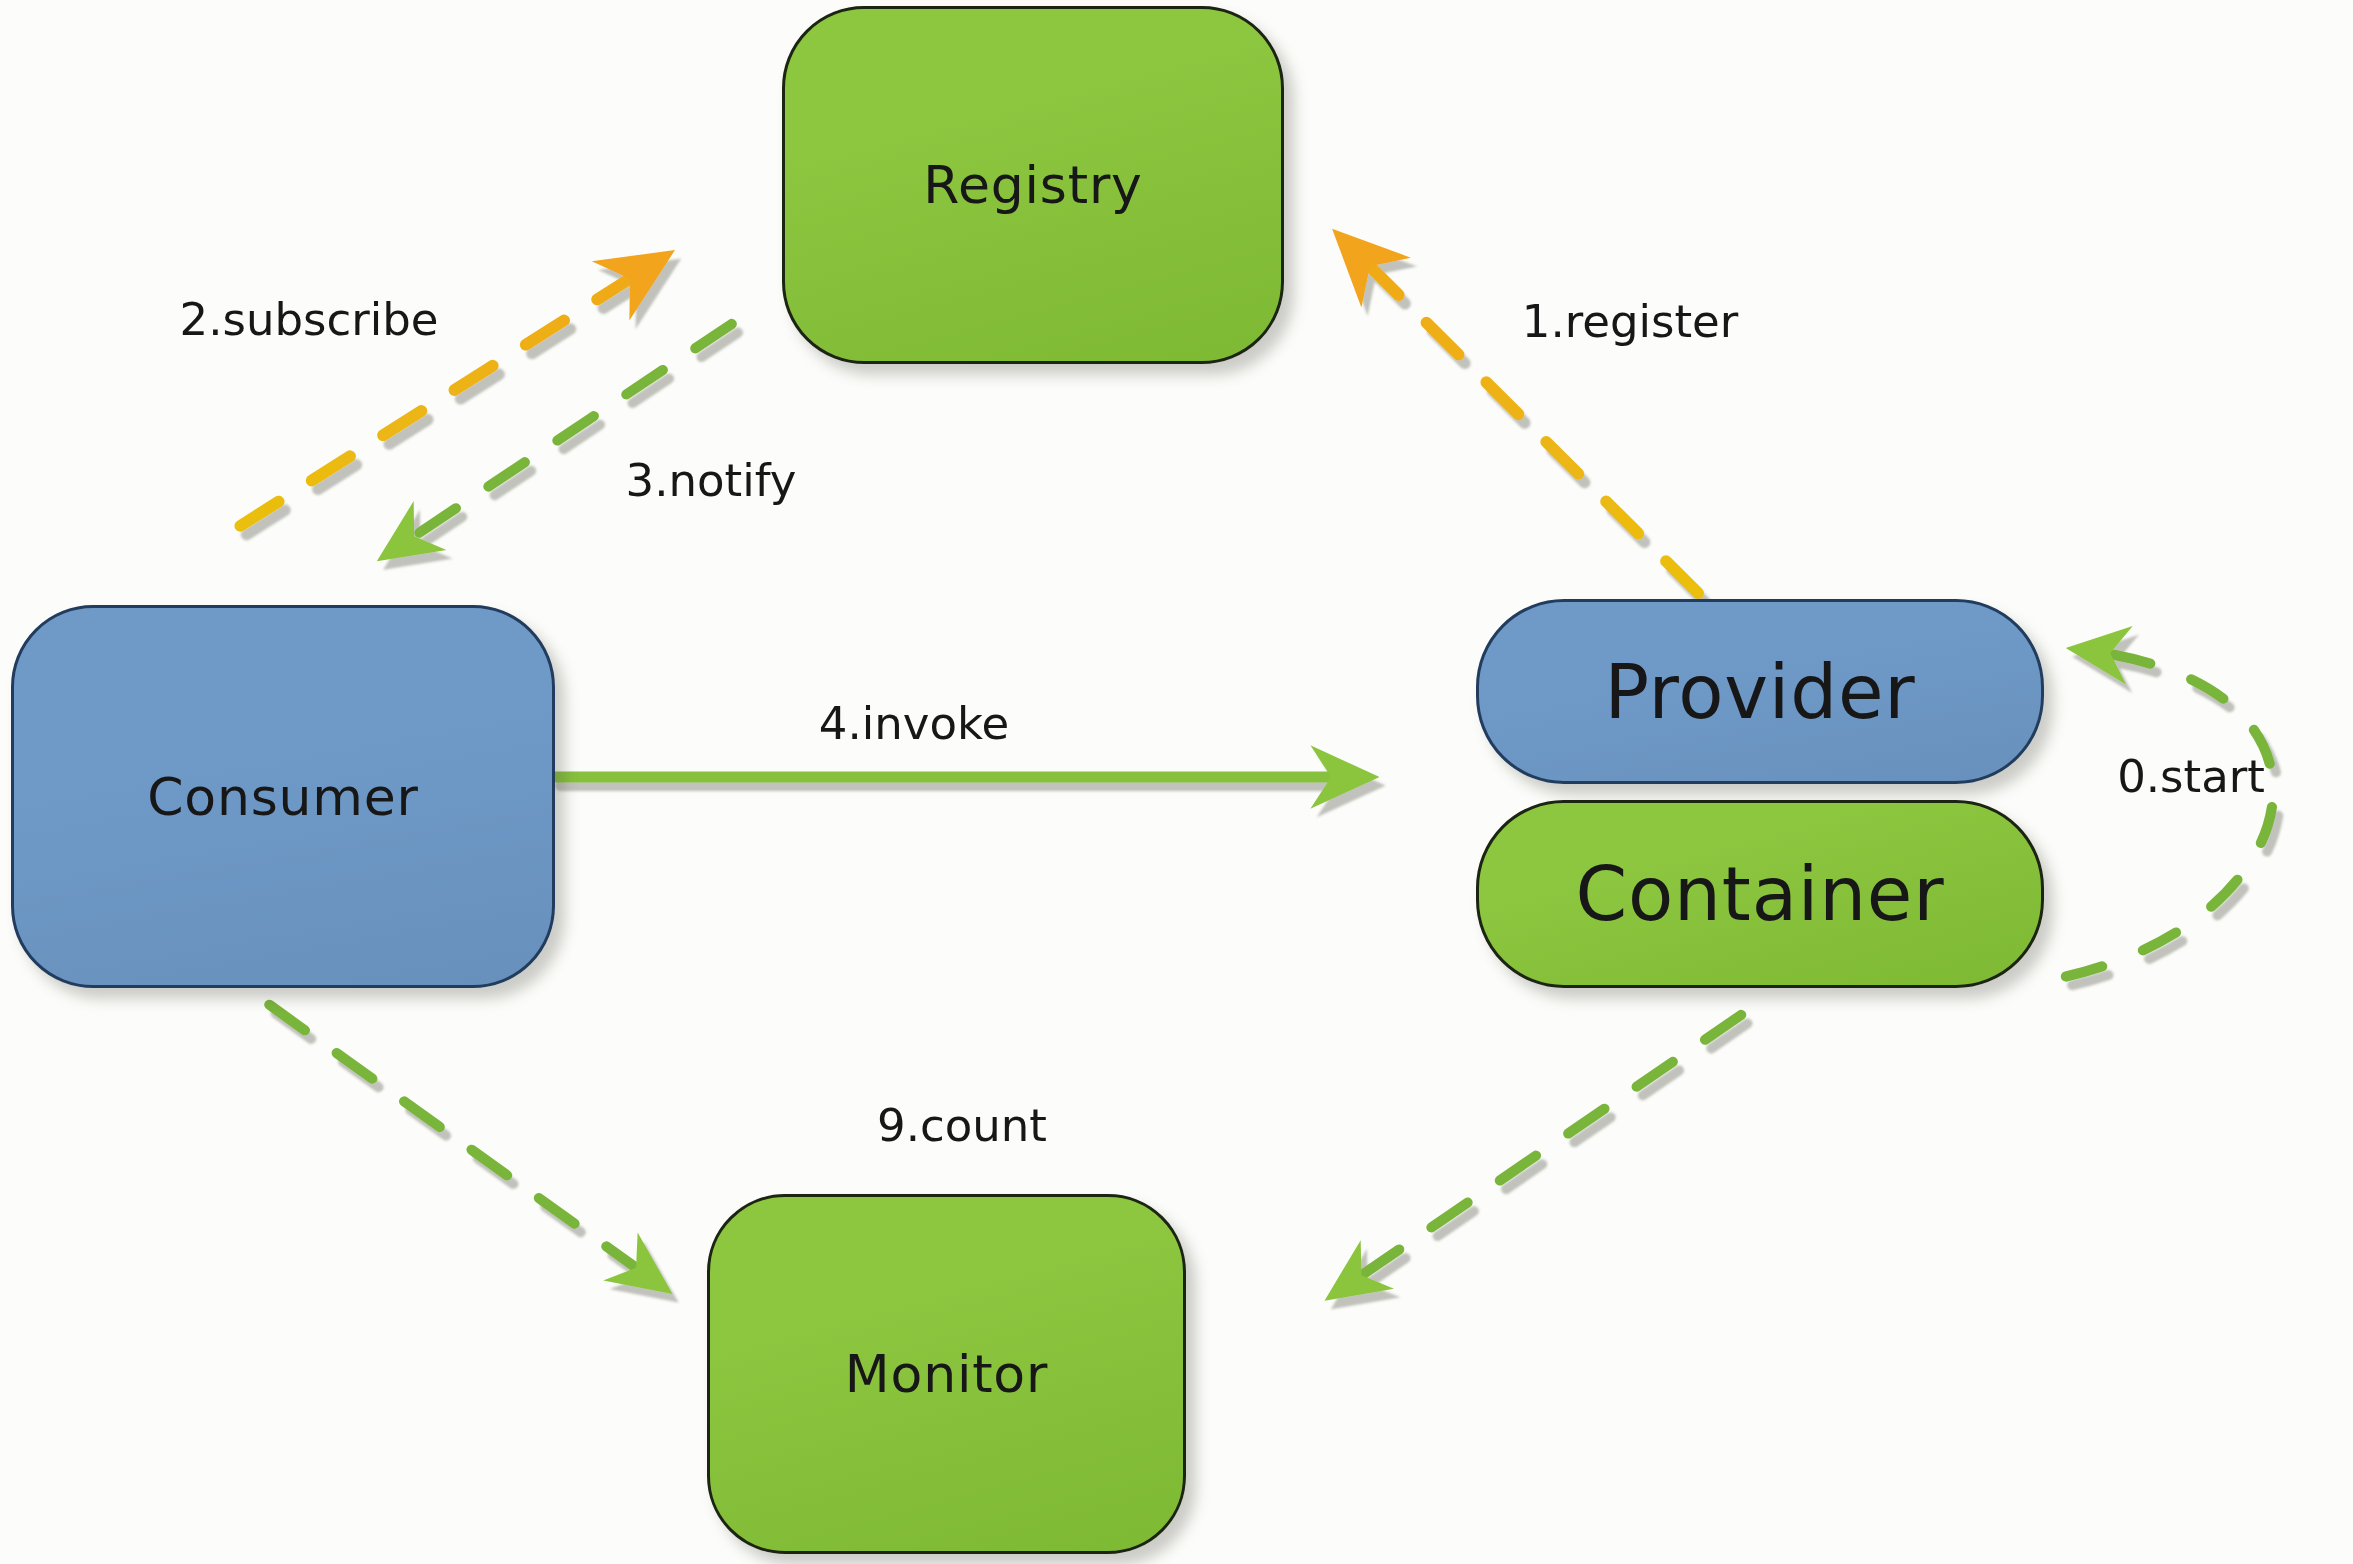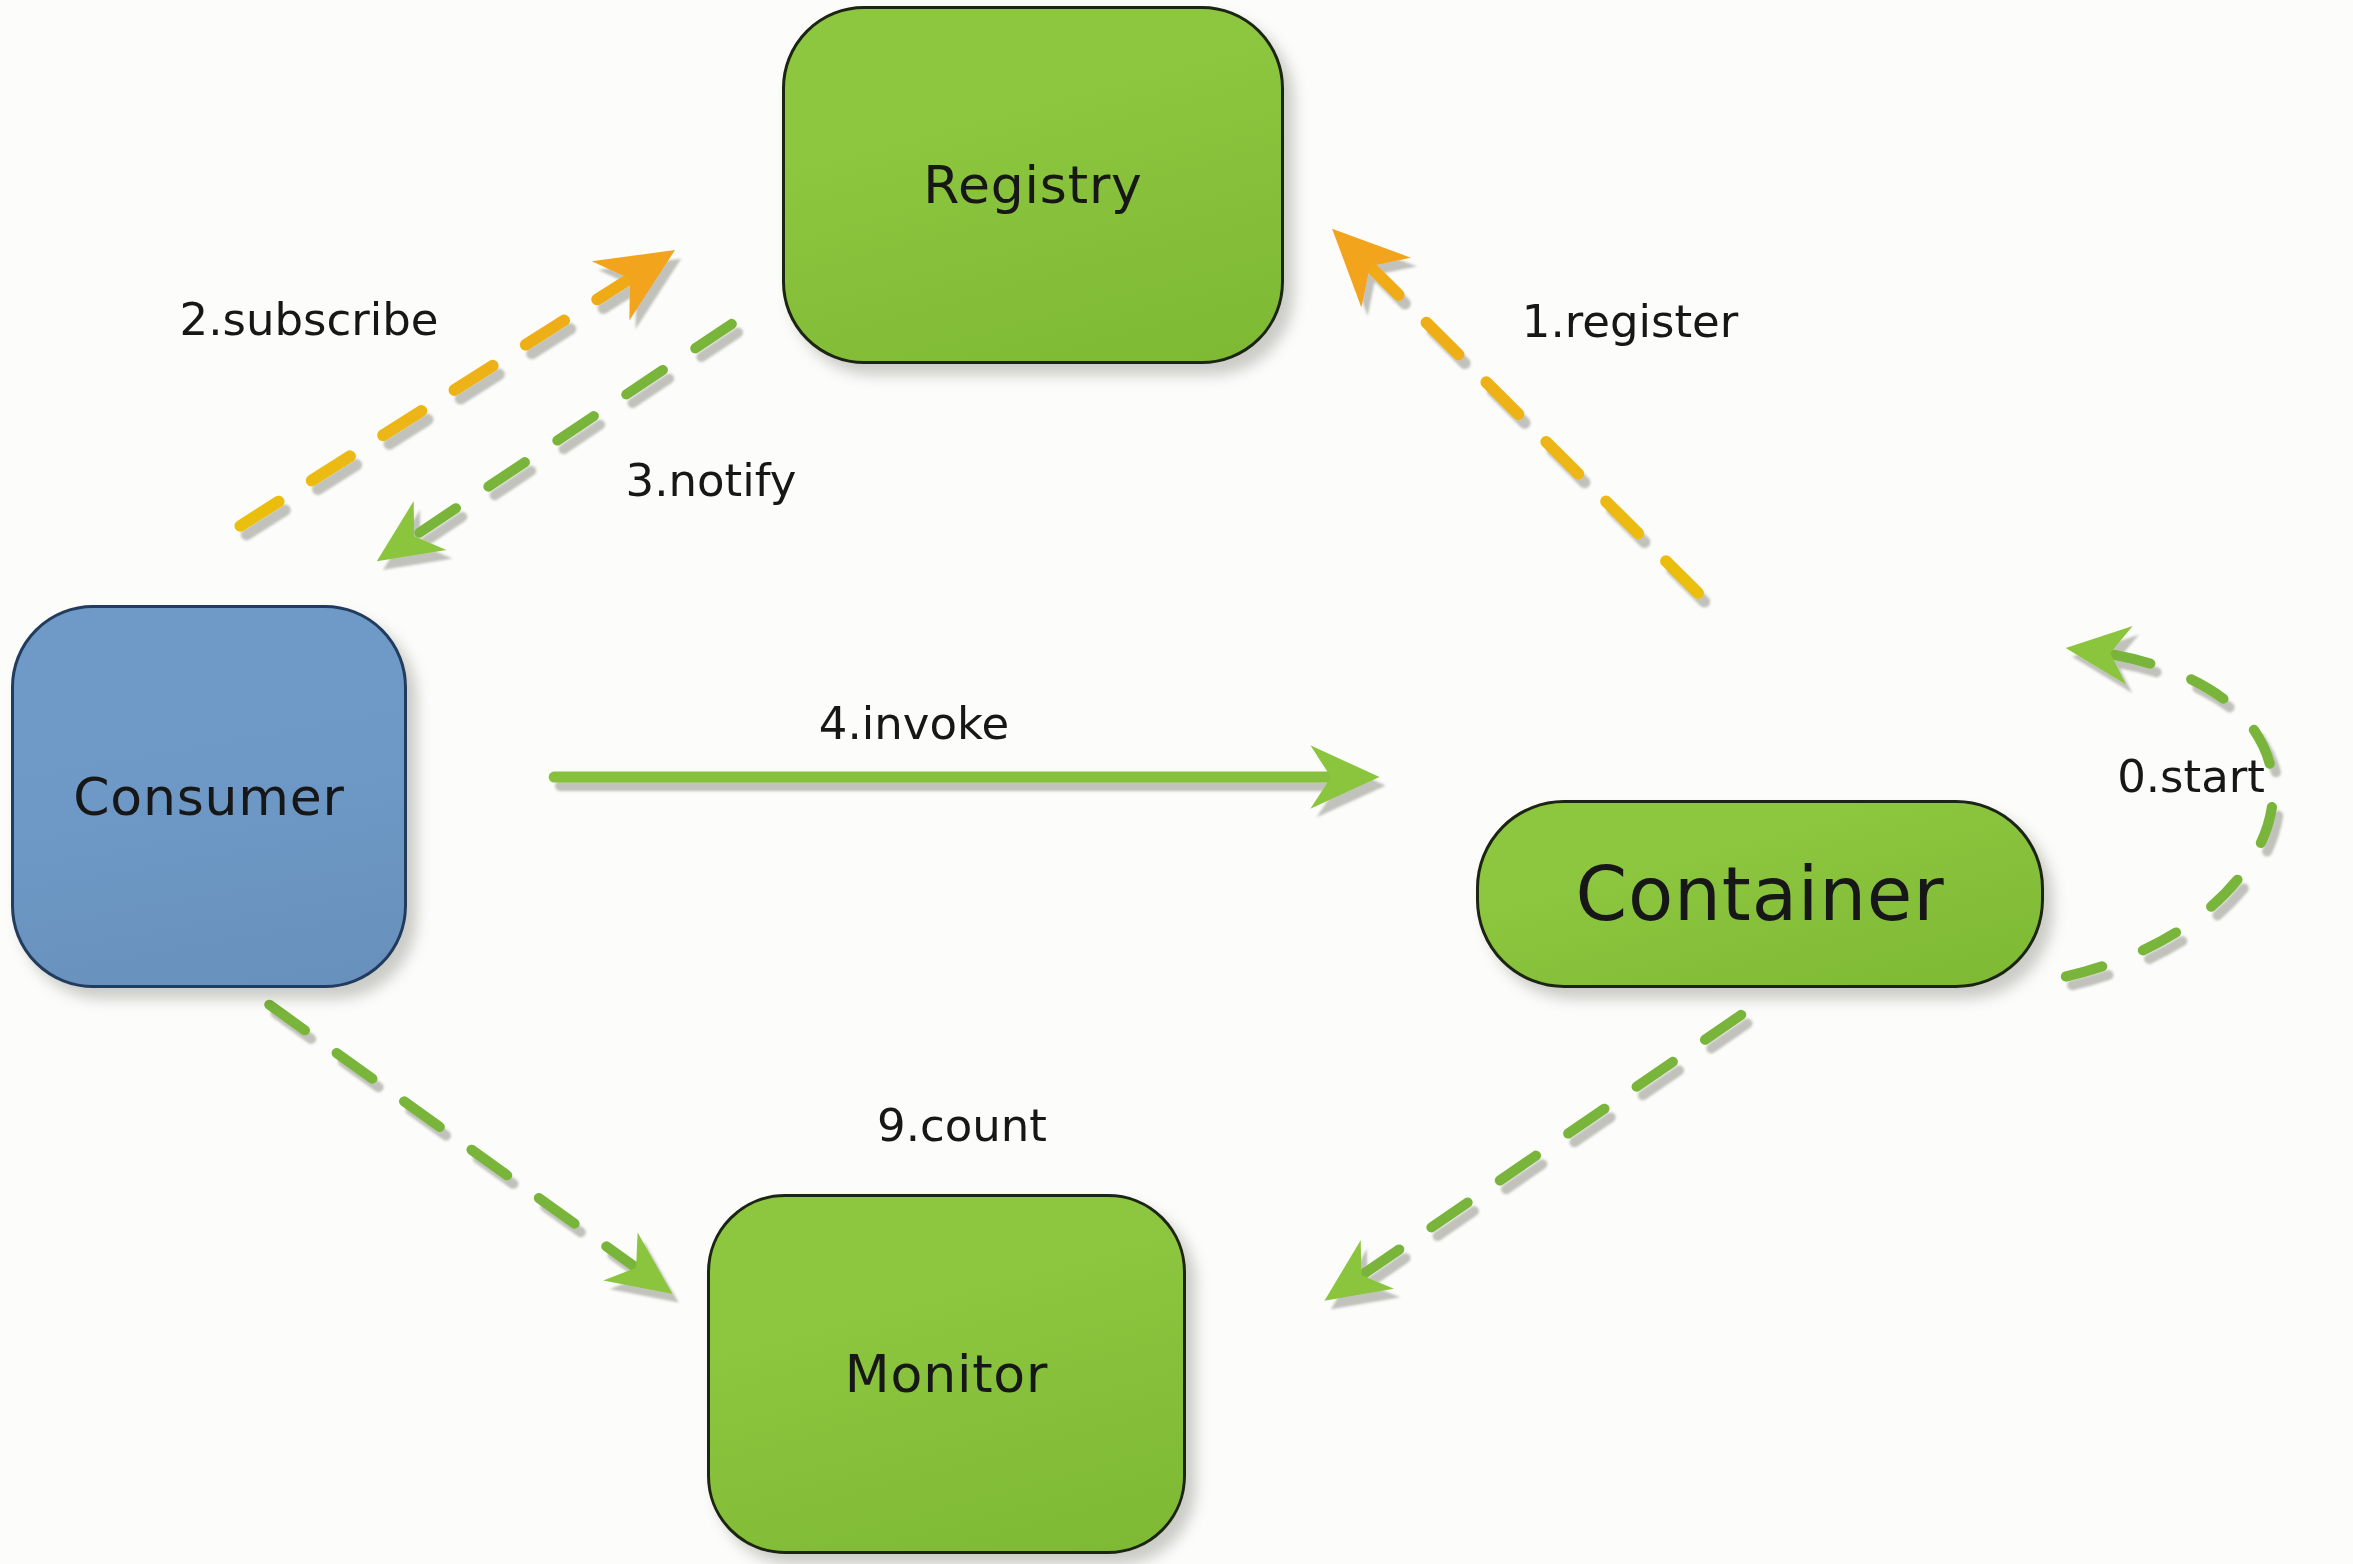--- a/index.html
+++ b/index.html
@@ -60,21 +60,21 @@
   .node-label {
     font-size: 52px;
     letter-spacing: 0.8px;
     color: var(--text, #171717);
     white-space: nowrap;
   }
   .node-label.pill {
     font-size: 74px;
   }
   .node-registry  { left: 782px; top: 6.3px;    width: 502px; height: 358px; border-radius: 82px; }
-  .node-consumer  { left: 11px;   top: 605px;  width: 396px; height: 383px; border-radius: 82px; }
+  .node-consumer  { left: 11px;   top: 605px;  width: 544px; height: 383px; border-radius: 82px; }
   .node-provider  { left: 1476px; top: 599px;  width: 568px; height: 185px; border-radius: 88px; }
   .node-container { left: 1476px; top: 800px; width: 568px; height: 188px; border-radius: 88px; }
   .node-monitor   { left: 707px;  top: 1194px; width: 479px; height: 360px; border-radius: 78px; }
   .edge-label {
     position: absolute;
     transform: translate(-50%, -50%);
     font-size: 45px;
     white-space: nowrap;
     color: var(--text, #171717);
   }
@@ -122,20 +122,23 @@
   </svg>
 
   <div class="node node-green node-registry">
     <span class="node-label">Registry</span>
   </div>
 
   <div class="node node-blue node-consumer">
     <span class="node-label">Consumer</span>
   </div>
 
+  <div class="node node-blue node-provider">
+    <span class="node-label pill">Provider</span>
+  </div>
 
   <div class="node node-green node-container">
     <span class="node-label pill">Container</span>
   </div>
 
   <div class="node node-green node-monitor">
     <span class="node-label">Monitor</span>
   </div>
 
   <div class="edge-label lbl-subscribe">2.subscribe</div>

